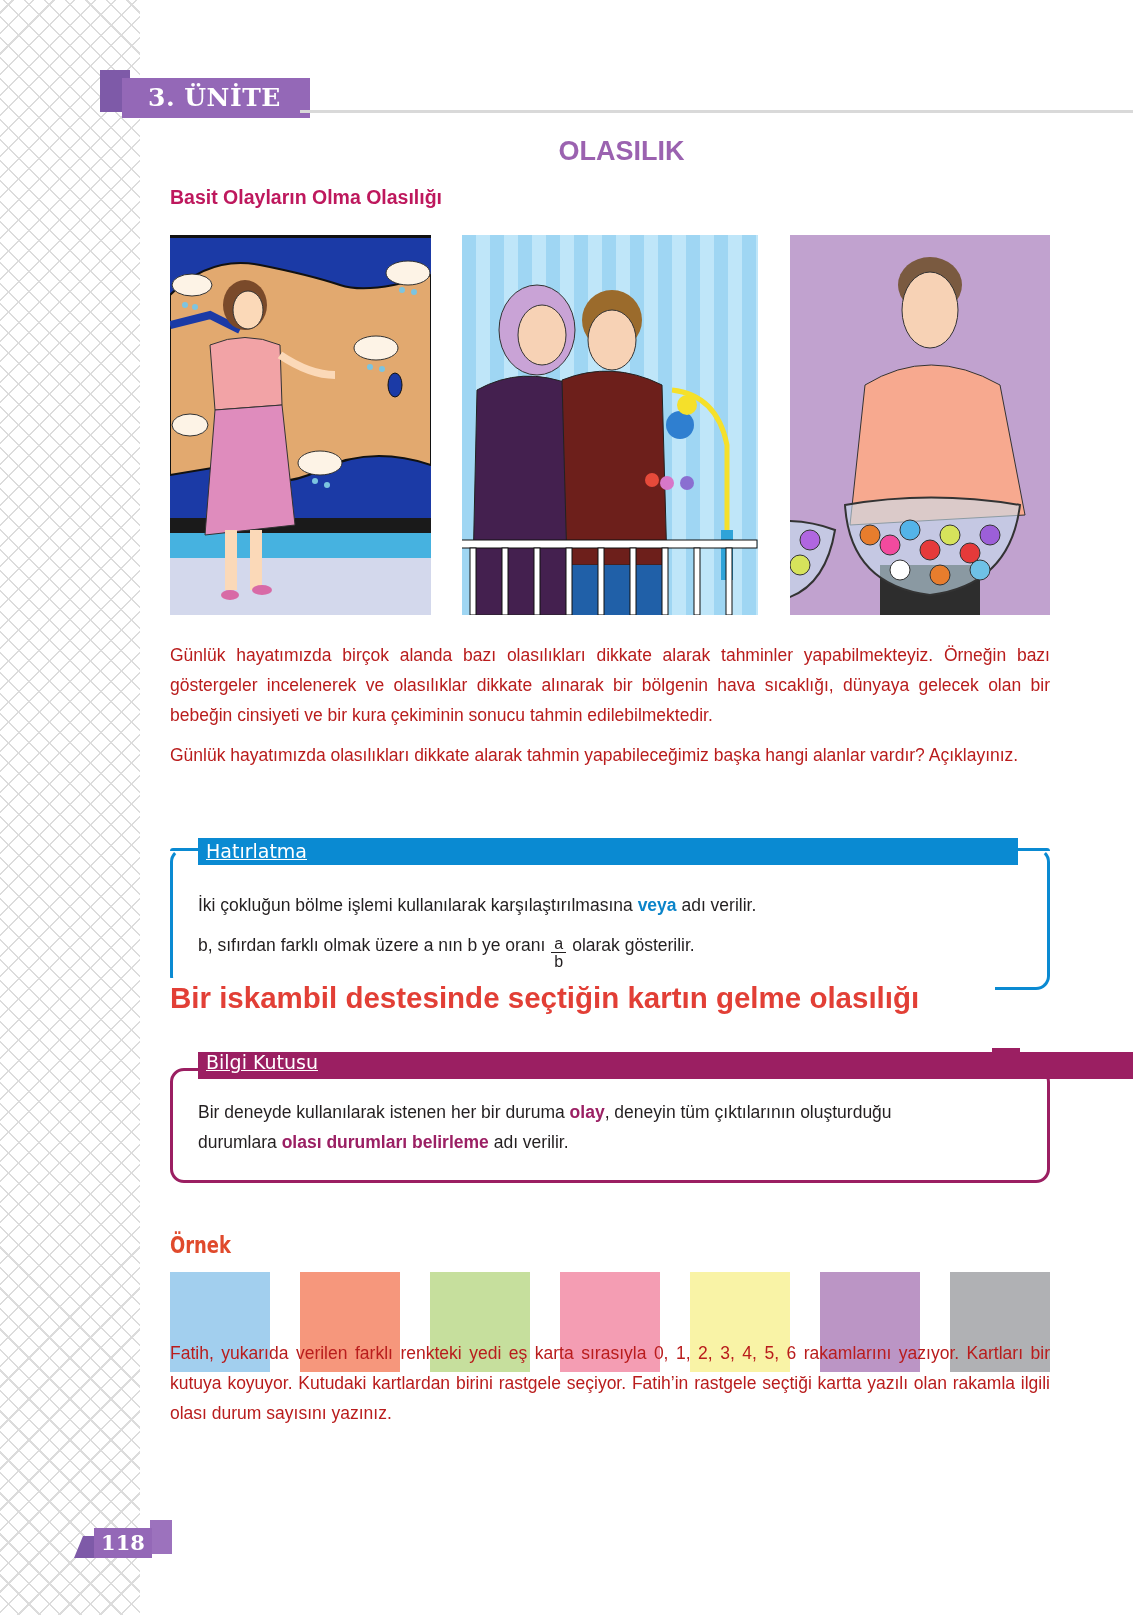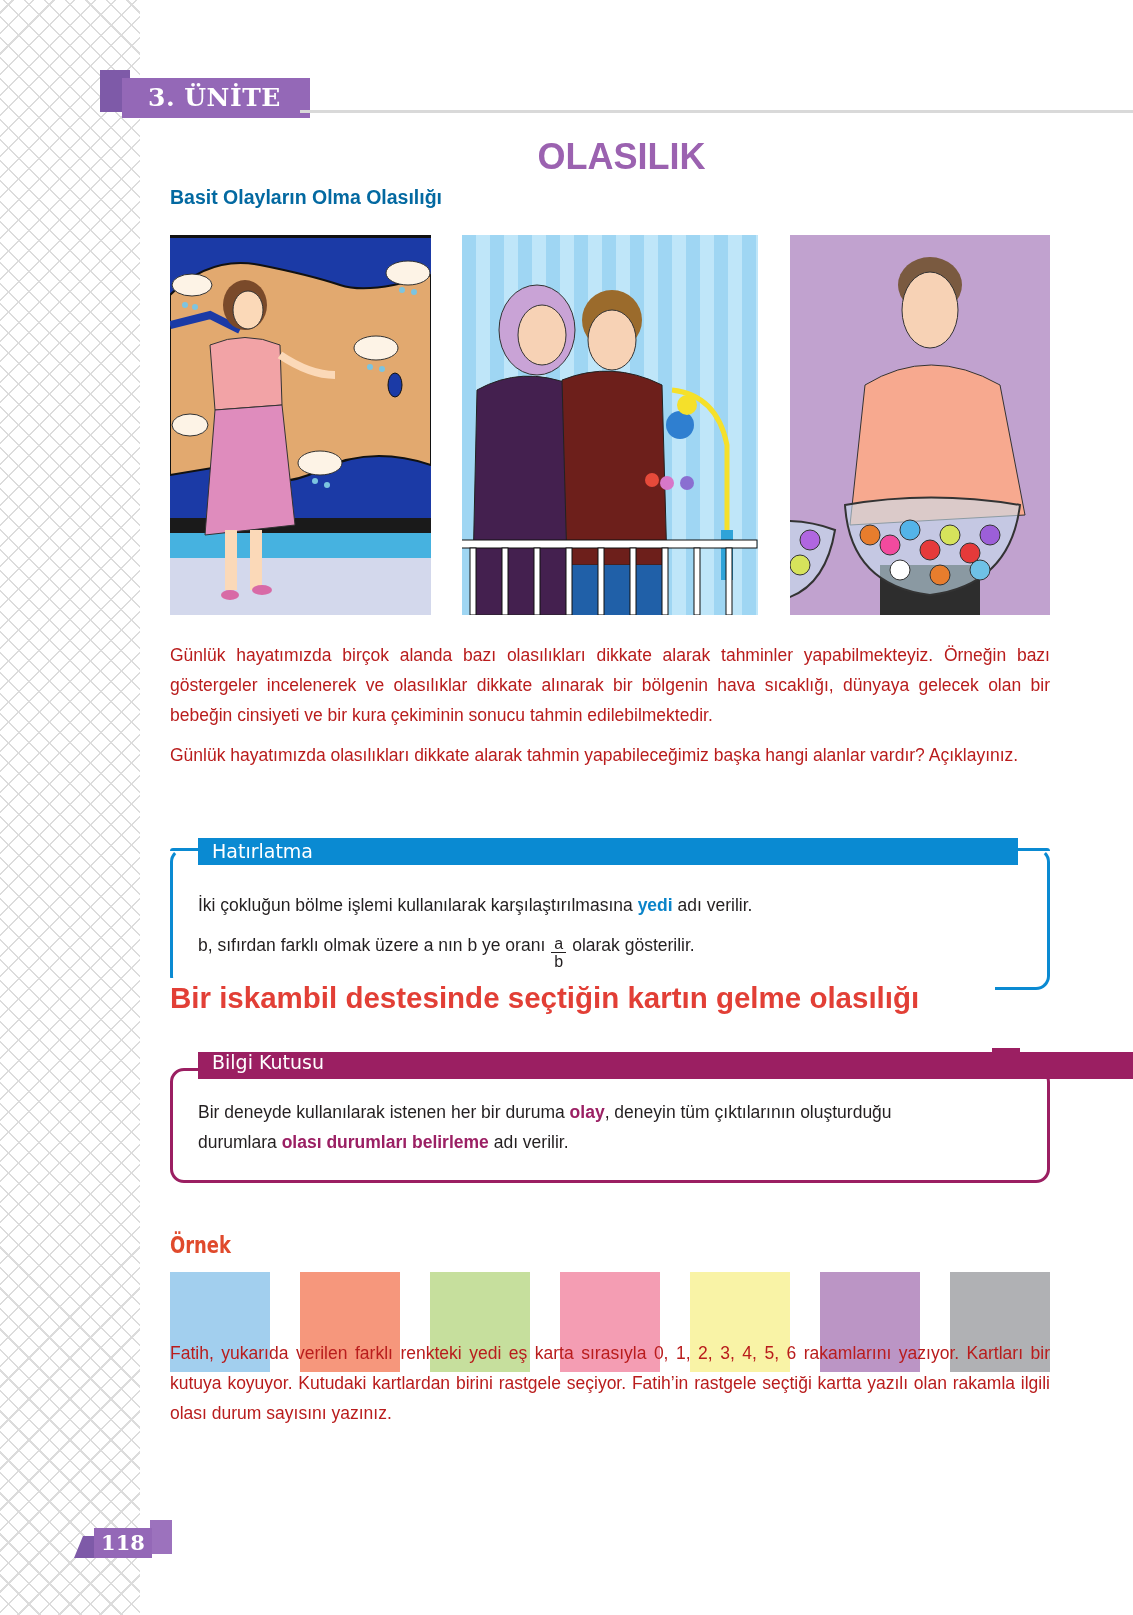--- a/index.html
+++ b/index.html
@@ -17,34 +17,34 @@
   
   .unit-banner { position: absolute; left: 100px; top: 68px; height: 52px; width: 210px; }
   .unit-banner .back-left { position: absolute; left: 0; top: 2px; width: 30px; height: 42px; background: #7e5aa8; }
   .unit-banner .main { position: absolute; left: 22px; top: 10px; width: 188px; height: 40px; background: #9468b7;
     color: #fff; font-family: "DejaVu Serif", serif; font-weight: bold; font-size: 25px; line-height: 40px; padding-left: 26px; letter-spacing: 0.5px; }
   .unit-banner .tail { position: absolute; left: 180px; top: 20px; width: 20px; height: 25px; background: #6e4b97; clip-path: polygon(0 0, 60% 0, 100% 40%, 100% 100%, 0 100%); }
   .unit-banner .tail2 { position: absolute; left: 176px; top: 14px; width: 8px; height: 32px; background: #8a62b0; }
   .header-rule { position: absolute; left: 300px; top: 110px; width: 833px; height: 3px; background: #d9d9d9; }
 
   .page-title { position: absolute; left: 0; width: 1133px; padding-left: 110px; top: 136px; text-align: center;
-    color: #9b62b0; font-weight: bold; font-size: 36px; }
-  .section-title { position: absolute; left: 170px; top: 186px; color: #0369a1; font-weight: bold; font-size: 19.5px; }
+    color: #9b62b0; font-weight: bold; font-size: 27px; }
+  .section-title { position: absolute; left: 170px; top: 186px; color: #be185d; font-weight: bold; font-size: 19.5px; }
 
   
   .img { position: absolute; overflow: hidden; }
   .img1 { left: 170px; top: 235px; width: 261px; height: 380px; background: #1b3aa6; }
   .img2 { left: 462px; top: 235px; width: 296px; height: 380px; background: repeating-linear-gradient(90deg, #9fd6f3 0 14px, #bfe6f9 14px 28px); }
   .img3 { left: 790px; top: 235px; width: 260px; height: 380px; background: #c1a2cf; }
 
   .body-text { position: absolute; left: 170px; width: 880px; font-size: 17.5px; line-height: 30px; color: #b91c1c; text-align: justify; }
 
   
   .box { position: absolute; left: 170px; width: 880px; border: 3px solid; border-radius: 14px; }
-  .box-head { position: absolute; left: 198px; height: 27px; color: #fff; font-family: "DejaVu Sans", sans-serif; font-size: 19px; line-height: 27px; padding-left: 14px; }
+  .box-head { position: absolute; left: 198px; height: 27px; color: #fff; font-family: "DejaVu Sans", sans-serif; font-size: 19px; line-height: 27px; padding-left: 8px; text-decoration: underline; }
   .box-text { position: absolute; left: 198px; font-size: 17.5px; color: #231f20; }
 
   .overlay-text { position: absolute; left: 170px; top: 980px; color: #e23f36; font-weight: bold; font-size: 29.5px; line-height: 36px; }
 
   .ornek { position: absolute; left: 170px; top: 1232px; color: #e04a2c; font-family: "DejaVu Sans", sans-serif; font-weight: bold; font-size: 23px; transform: scaleX(0.78); transform-origin: left; }
   .card { position: absolute; top: 1272px; width: 100px; height: 100px; }
 
   .page-num { position: absolute; left: 74px; top: 1520px; width: 100px; height: 40px; }
   .page-num .a { position: absolute; left: 0; top: 16px; width: 30px; height: 22px; background: #7e5aa8; clip-path: polygon(30% 0, 100% 0, 100% 100%, 0 100%); }
   .page-num .b { position: absolute; left: 20px; top: 8px; width: 58px; height: 30px; background: #9468b7; color: #fff; font-family: "DejaVu Serif", serif; font-weight: bold; font-size: 21px; line-height: 30px; text-align: center; }
@@ -165,21 +165,21 @@
   </svg>
 </div>
 
 <p class="body-text" style="top:640px">Günlük hayatımızda birçok alanda bazı olasılıkları dikkate alarak tahminler yapabilmekteyiz. Örneğin bazı göstergeler incelenerek ve olasılıklar dikkate alınarak bir bölgenin hava sıcaklığı, dünyaya gelecek olan bir bebeğin cinsiyeti ve bir kura çekiminin sonucu tahmin edilebilmektedir.</p>
 <p class="body-text" style="top:740px">Günlük hayatımızda olasılıkları dikkate alarak tahmin yapabileceğimiz başka hangi alanlar vardır? Açıklayınız.</p>
 
 <div class="box" style="top:848px; height:142px; border-color:#0a8ad2; border-top-color:transparent;"></div>
 <div style="position:absolute; left:170px; top:848px; width:880px; height:3px; background:#0a8ad2; border-radius:14px 14px 0 0;"></div>
 <div class="box-head" style="top:838px; width:820px; background:#0a8ad2;">Hatırlatma</div>
 <div class="box-text" style="top:895px;">
-  <span>İki çokluğun bölme işlemi kullanılarak karşılaştırılmasına </span><span class="hl-blue">yedi</span><span> adı verilir.</span>
+  <span>İki çokluğun bölme işlemi kullanılarak karşılaştırılmasına </span><span class="hl-blue">veya</span><span> adı verilir.</span>
 </div>
 <div class="box-text" style="top:935px; display:flex; align-items:flex-start;">
   <span>b, sıfırdan farklı olmak üzere a nın b ye oranı </span>
   <span style="display:inline-flex; flex-direction:column; align-items:center; margin:0 6px; font-size:16px; line-height:17px;">
     <span style="border-bottom:1px solid #231f20; padding:0 3px;">a</span>
     <span>b</span>
   </span>
   <span> olarak gösterilir.</span>
 </div>
 

